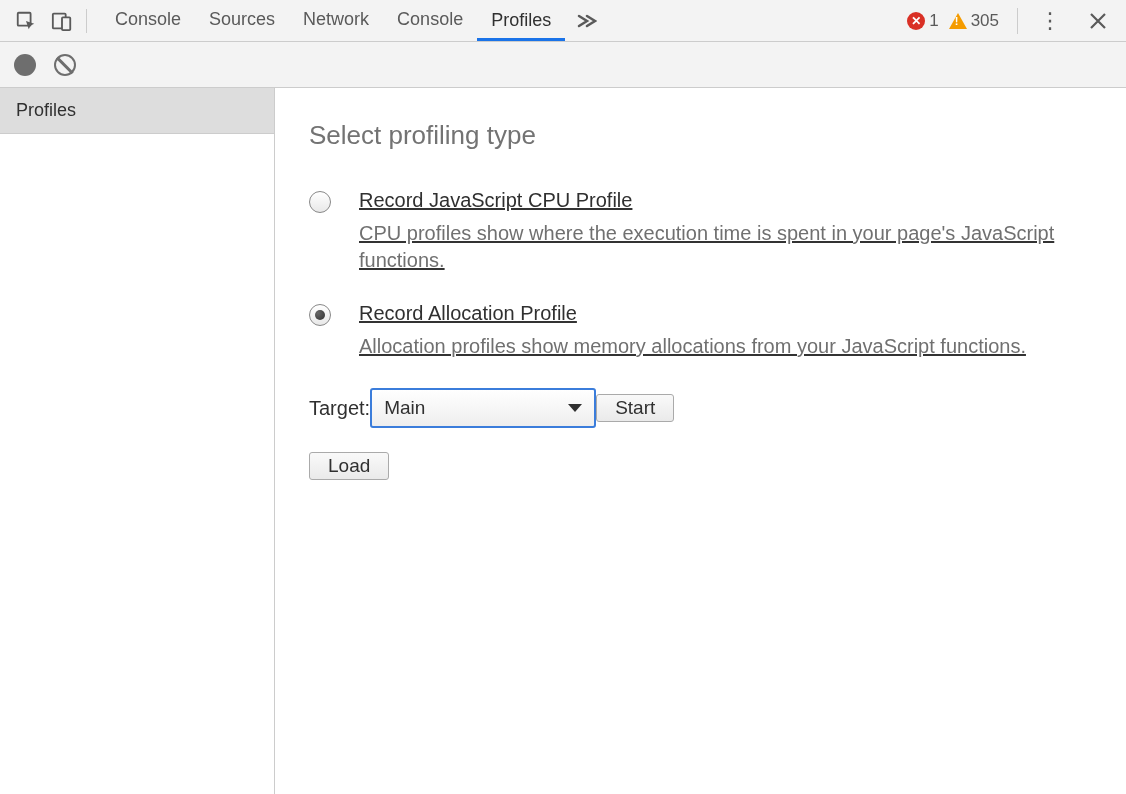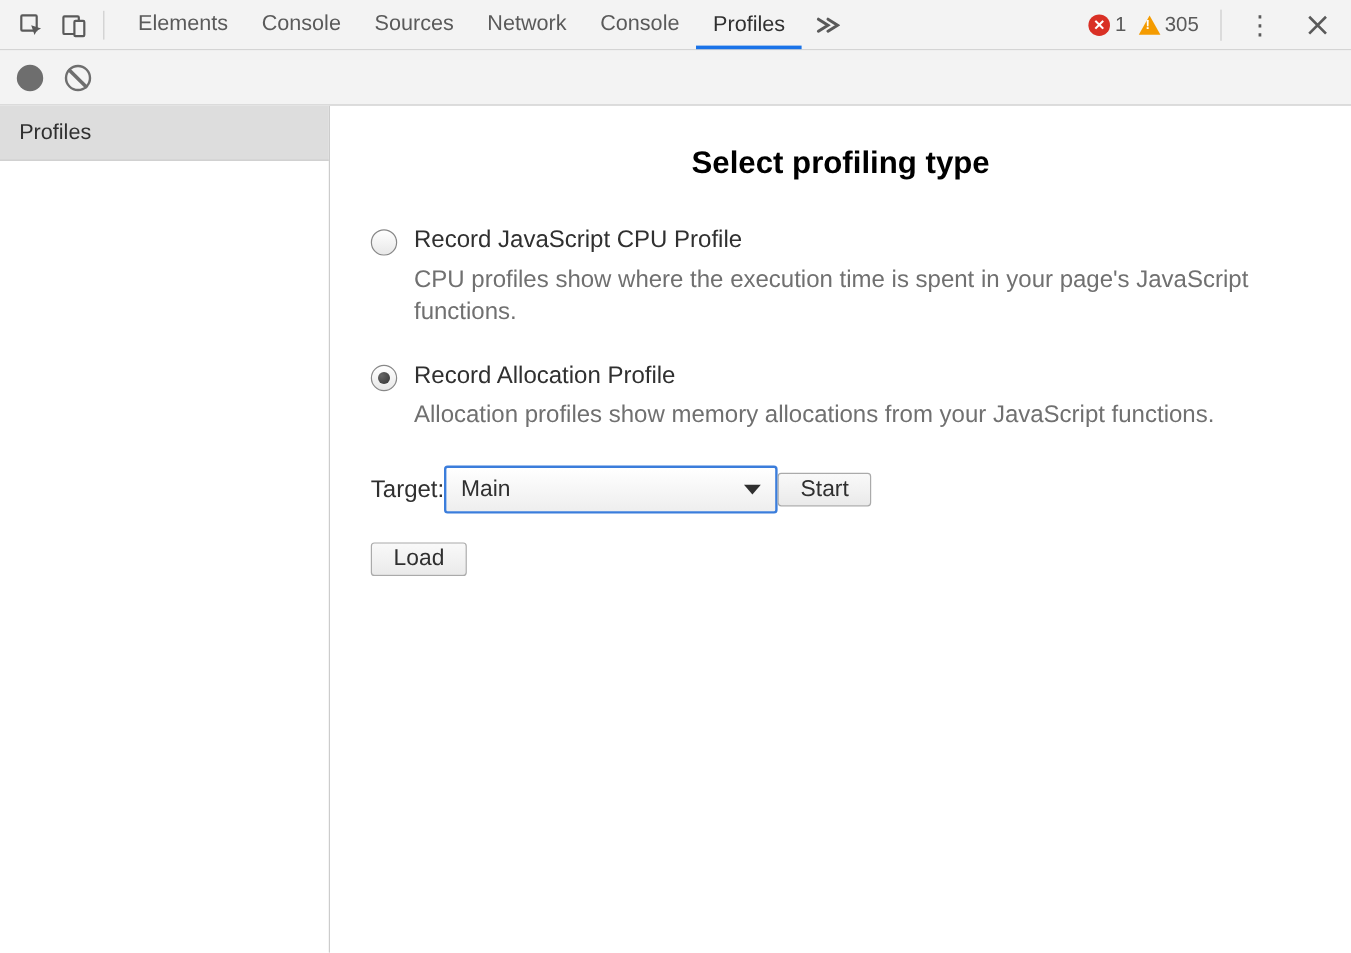--- a/index.html
+++ b/index.html
@@ -140,29 +140,29 @@
       border-bottom: 1px solid #ccc;
       cursor: default;
     }
     .main {
       flex: 1;
       padding: 32px 34px;
       overflow-y: auto;
     }
     .main h1 {
       font-size: 26px;
-      font-weight: 700;
-      color: #000000;
+      font-weight: 400;
+      color: #737373;
       margin-bottom: 38px;
-      text-align: center;
     }
     .option {
       display: flex;
-      gap: 14px;
+      gap: 28px;
       margin-bottom: 28px;
+      text-decoration: underline;
     }
     .radio {
       width: 22px; height: 22px; border-radius: 50%;
       border: 1px solid #888; background: linear-gradient(#fff,#e8e8e8);
       flex-shrink: 0; margin-top: 2px; cursor:pointer;
       display:flex; align-items:center; justify-content:center;
     }
     .radio.selected::after {
       content:""; width: 10px; height:10px; border-radius:50%;
       background: radial-gradient(circle at 30% 30%, #666, #333);
@@ -173,21 +173,21 @@
     }
     .option-desc {
       font-size: 20px; color: #707070; line-height: 1.35;
     }
     .target-row {
       display: flex; align-items: center; 
       margin-top: 8px; margin-bottom: 24px;
       font-size: 20px; color: #303030;
     }
     .select {
-      width: 278px; height: 40px;
+      width: 226px; height: 40px;
       border: 2px solid #3b7ddb;
       border-radius: 3px;
       background: linear-gradient(#fff,#eee);
       display:flex; align-items:center; justify-content: space-between;
       padding: 12px 12px; cursor:pointer; font-size:19px; color:#303030;
     }
     .select .caret {
       width:0;height:0;border-left:7px solid transparent;
       border-right:7px solid transparent;border-top:8px solid #303030;
     }
@@ -212,23 +212,20 @@
   </div>
   <div class="icon-btn">
     <svg width="22" height="22" viewBox="0 0 24 24" fill="none" stroke="#5a5a5a" stroke-width="2">
       <rect x="2" y="4" width="14" height="16" rx="1"></rect>
       <rect x="12" y="8" width="9" height="14" rx="1" fill="#f3f3f3"></rect>
     </svg>
   </div>
   <div class="sep"></div>
   <div class="tabs">
     <div class="tab">
-        <span>Elements</span>
-      </div>
-    <div class="tab">
         <span>Console</span>
       </div>
     <div class="tab">
         <span>Sources</span>
       </div>
     <div class="tab">
         <span>Network</span>
       </div>
     <div class="tab">
         <span>Console</span>

